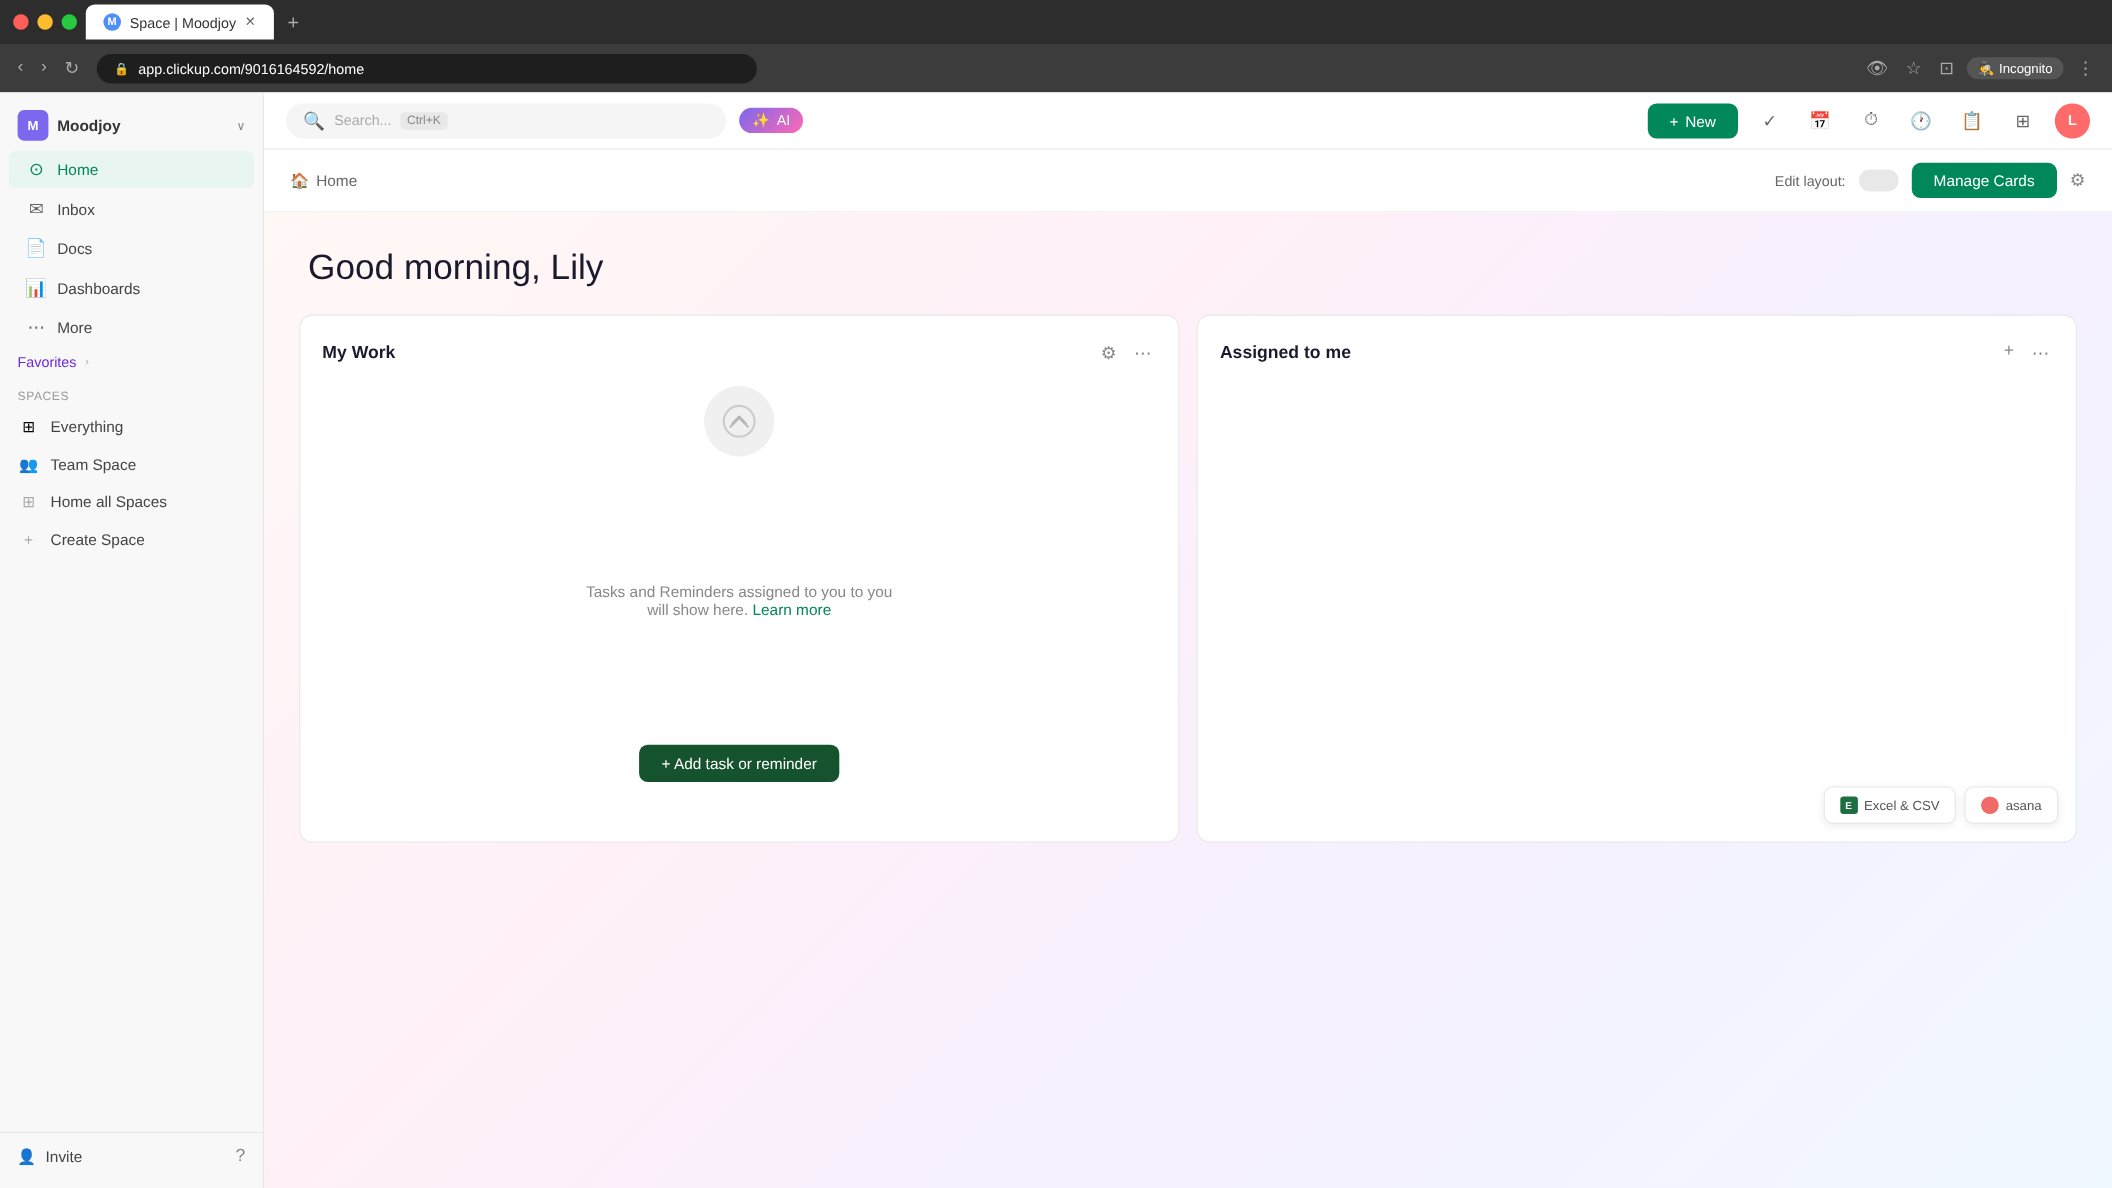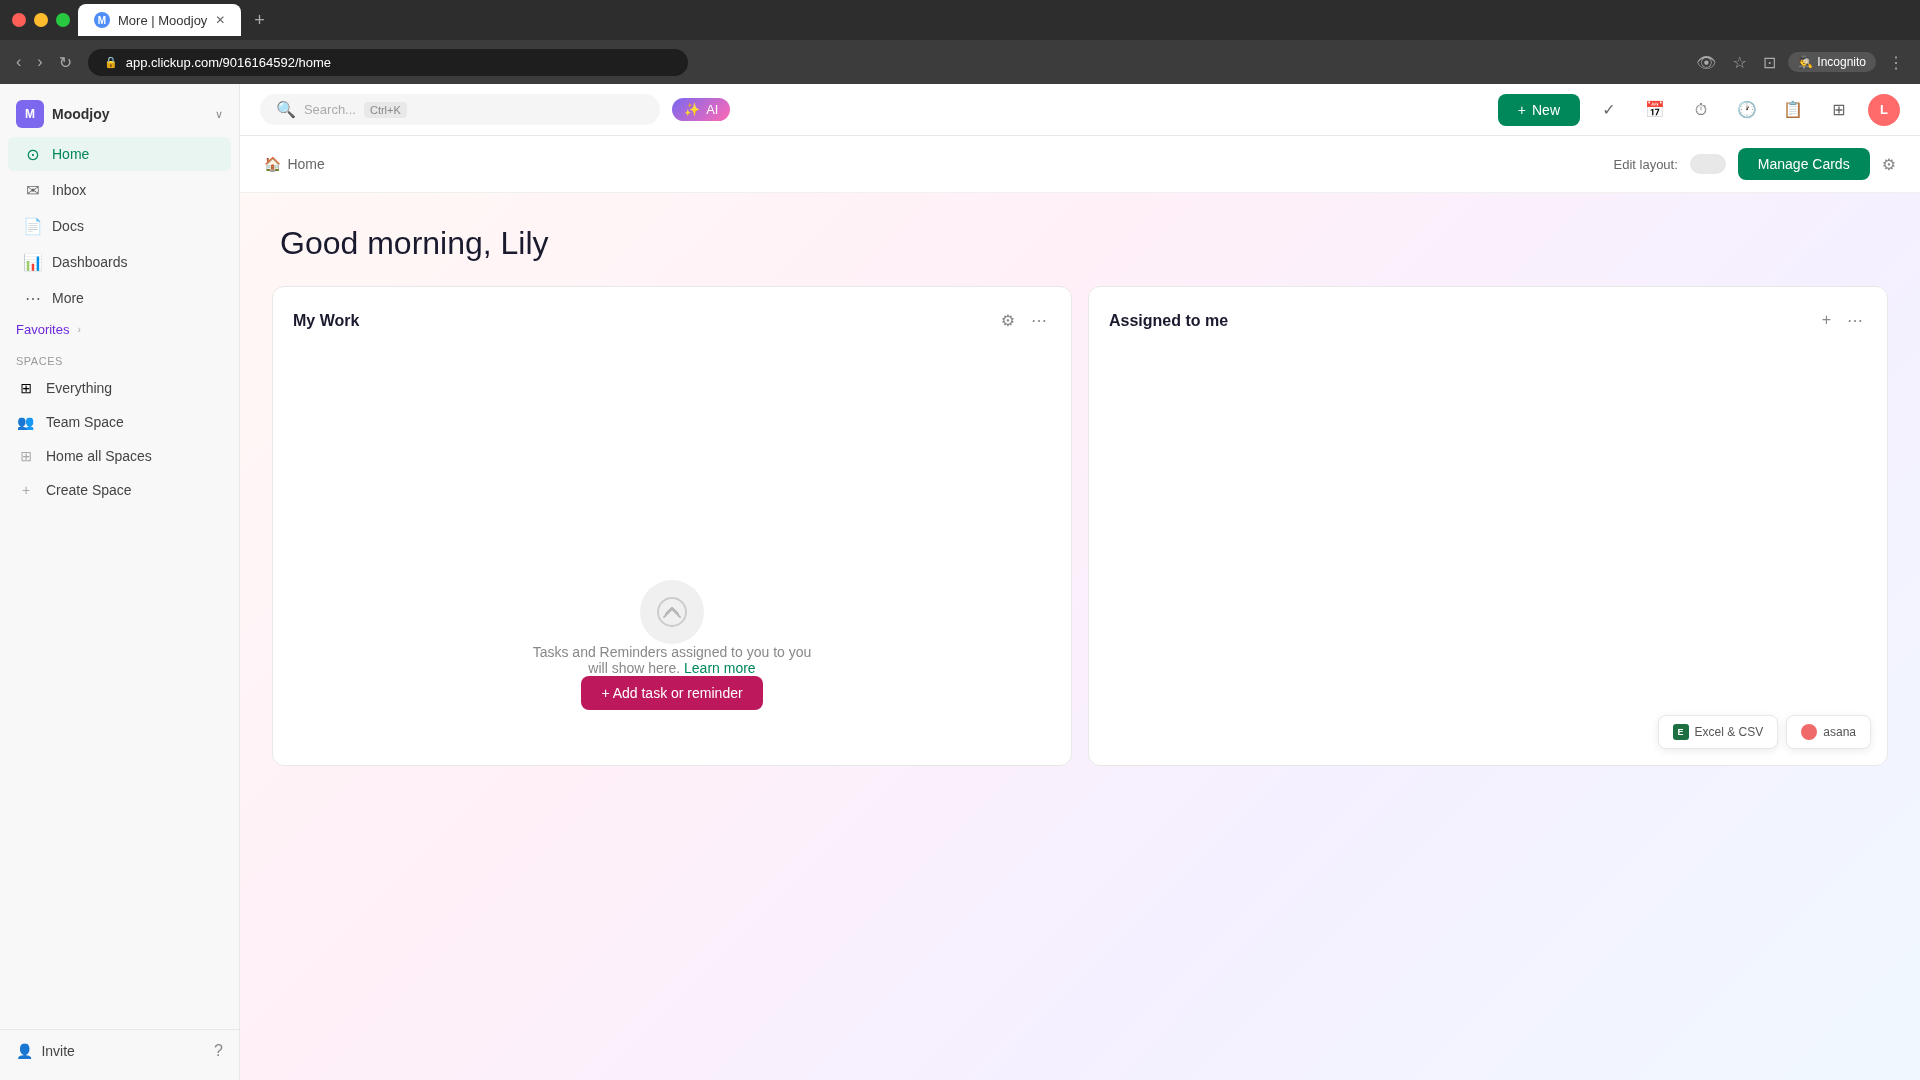--- a/index.html
+++ b/index.html
@@ -68,26 +68,26 @@
     .manage-cards-btn { background: #00875a; color: #fff; border: none; border-radius: 8px; padding: 8px 20px; font-size: 14px; font-weight: 500; cursor: pointer; }
     .settings-icon { color: #888; cursor: pointer; font-size: 16px; }
     .greeting { font-size: 32px; font-weight: 400; color: #1a1a2e; }
     .card { background: #fff; border: 1px solid #e8e8e8; border-radius: 12px; padding: 20px; min-height: 480px; position: relative; margin: 8px; }
     .card-header { display: flex; align-items: center; justify-content: space-between; margin-bottom: 16px; }
     .card-title { font-size: 16px; font-weight: 600; color: #1a1a2e; }
     .card-actions { display: flex; gap: 8px; color: #888; }
     .card-action-btn { cursor: pointer; font-size: 16px; padding: 4px; }
 
     
-    .empty-state { display: flex; flex-direction: column; align-items: center; justify-content: flex-end; height: 360px; }
+    .empty-state { display: flex; flex-direction: column; align-items: center; justify-content: space-between; height: 360px; }
     .empty-icon { width: 64px; height: 64px; border-radius: 50%; background: #f5f5f5; display: flex; align-items: center; justify-content: center; font-size: 28px; color: #ccc; }
     .empty-icon.check { background: #e8f5f0; color: #b0d4c8; }
     .empty-text { font-size: 14px; color: #888; text-align: center; max-width: 300px; }
     .empty-link { color: #00875a; text-decoration: none; cursor: pointer; }
-    .add-task-btn { background: #be185d; color: #fff; border: none; border-radius: 8px; padding: 9px 20px; font-size: 14px; font-weight: 500; cursor: pointer; display: flex; align-items: center; gap: 6px; }
+    .add-task-btn { background: #14532d; color: #fff; border: none; border-radius: 8px; padding: 9px 20px; font-size: 14px; font-weight: 500; cursor: pointer; display: flex; align-items: center; gap: 6px; }
 
     
     .import-badges { position: absolute; bottom: 16px; right: 16px; display: flex; gap: 8px; }
     .import-badge { background: #fff; border: 1px solid #e8e8e8; border-radius: 8px; padding: 8px 14px; display: flex; align-items: center; gap: 6px; font-size: 12px; color: #555; cursor: pointer; box-shadow: 0 2px 8px rgba(0,0,0,0.08); }
     .excel-dot { width: 16px; height: 16px; background: #1d6f42; border-radius: 3px; display: flex; align-items: center; justify-content: center; color: #fff; font-size: 9px; font-weight: bold; }
     .asana-dot { width: 16px; height: 16px; background: #f06a6a; border-radius: 50%; }
 
     
     .favorites-item { display: flex; align-items: center; padding: 6px 16px; gap: 8px; cursor: pointer; }
     .favorites-label { font-size: 13px; color: #6d28d9; }
@@ -98,21 +98,21 @@
 
 <div class="browser-chrome">
   <div class="window-controls">
     <div class="wc close"></div>
     <div class="wc minimize"></div>
     <div class="wc maximize"></div>
   </div>
   <div class="browser-tabs">
     <div class="browser-tab">
       <div class="favicon" style="background:#4f8ef7;color:#fff;font-size:10px;display:flex;align-items:center;justify-content:center;font-weight:bold;">M</div>
-      <span>More | Moodjoy</span>
+      <span>Space | Moodjoy</span>
       <span class="close-tab">✕</span>
     </div>
     <div class="new-tab-btn">+</div>
   </div>
 </div>
 
 <div class="address-bar">
   <div class="nav-btns">
     <span class="nav-btn">‹</span>
     <span class="nav-btn">›</span>

